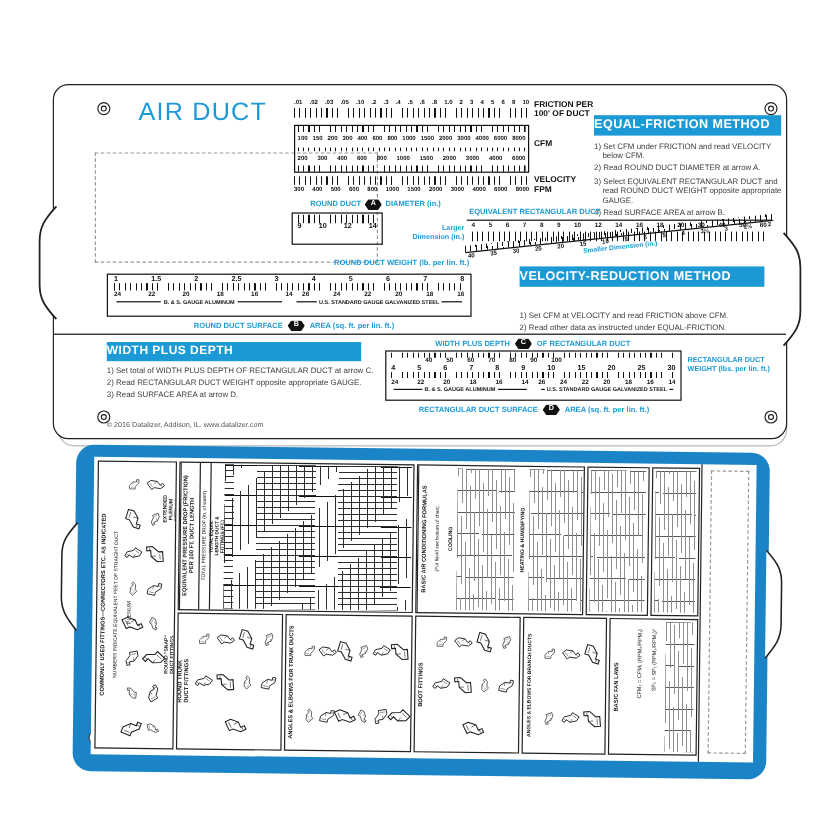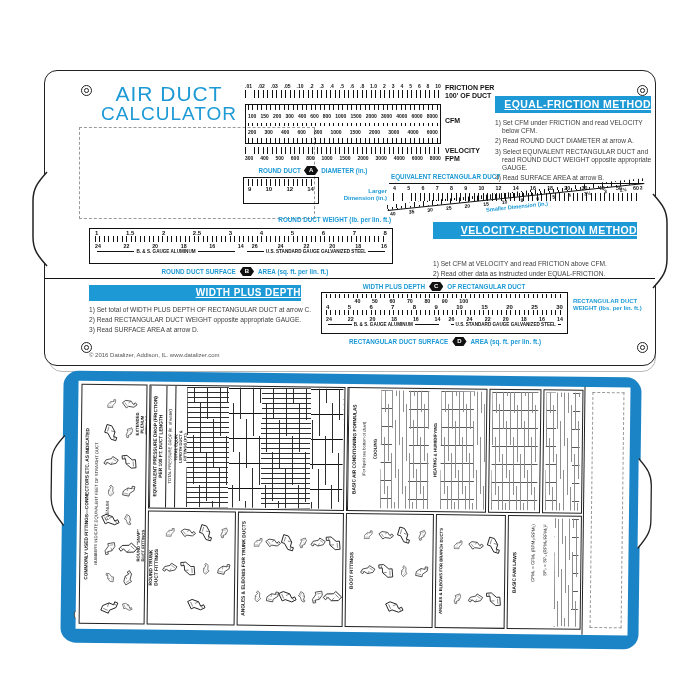--- a/index.html
+++ b/index.html
@@ -8,22 +8,22 @@
     --ink:#1c1c1c;
     --print:#3d3d3d;
   }
   *{box-sizing:border-box;margin:0;padding:0;}
   body{background:#fff;font-family:"Liberation Sans",sans-serif;color:var(--ink);}
   #stage{position:relative;width:700px;height:700px;background:#fff;overflow:hidden;}
 
   
   .abs{position:absolute;}
   .bt{color:var(--blue);font-weight:bold;}
-  .banner{background:var(--blue);color:#fff;font-weight:bold;text-align:right;letter-spacing:.4px;
-          font-size:10.5px;line-height:17px;text-decoration:underline;}
+  .banner{background:var(--blue);color:#fff;font-weight:bold;text-align:left;letter-spacing:.4px;
+          font-size:10.5px;line-height:17px;}
   .steps{font-size:6.6px;color:var(--print);line-height:1.25;}
   .step{display:block;padding-left:7px;text-indent:-7px;margin:2px 0;}
   .numrow{display:flex;justify-content:space-between;font-size:5.5px;font-weight:bold;color:#111;}
   .numrow span{white-space:nowrap;}
   .tx{background:repeating-linear-gradient(to right,#111 0 0.8px,transparent 0.8px 4.5px);}
   .txc{background:repeating-linear-gradient(to right,#111 0 1px,transparent 1px 9px),
                repeating-linear-gradient(to right,#111 0 0.7px,transparent 0.7px 4.5px);}
   .abadge{display:inline-block;background:#111;color:#fff;font-size:6px;font-weight:bold;
           padding:0 5px;line-height:9px;clip-path:polygon(0 50%,22% 0,78% 0,100% 50%,78% 100%,22% 100%);}
   .rivet{position:absolute;width:11px;height:11px;border:1.6px solid #222;border-radius:50%;background:#fff;}
@@ -89,21 +89,20 @@
 
     <span class="rivet" style="left:36px;top:14px"></span>
     <span class="rivet" style="left:592px;top:14px"></span>
     <span class="rivet" style="left:36px;top:271px"></span>
     <span class="rivet" style="left:592px;top:271px"></span>
 
     <div class="divider"></div>
 
     <div class="abs title" style="left:28px;top:12px;width:192px;font-size:21px">
       <div>AIR DUCT</div>
-      <div style="font-size:19px">CALCULATOR</div>
     </div>
 
     <div class="abs dashwin" style="left:34px;top:56px;width:236px;height:92px"></div>
 
     <div class="abs" style="left:200px;top:12px;width:196px">
       <div class="numrow" style="font-size:5px">
           <span>.01</span>
           <span>.02</span>
           <span>.03</span>
           <span>.05</span>

